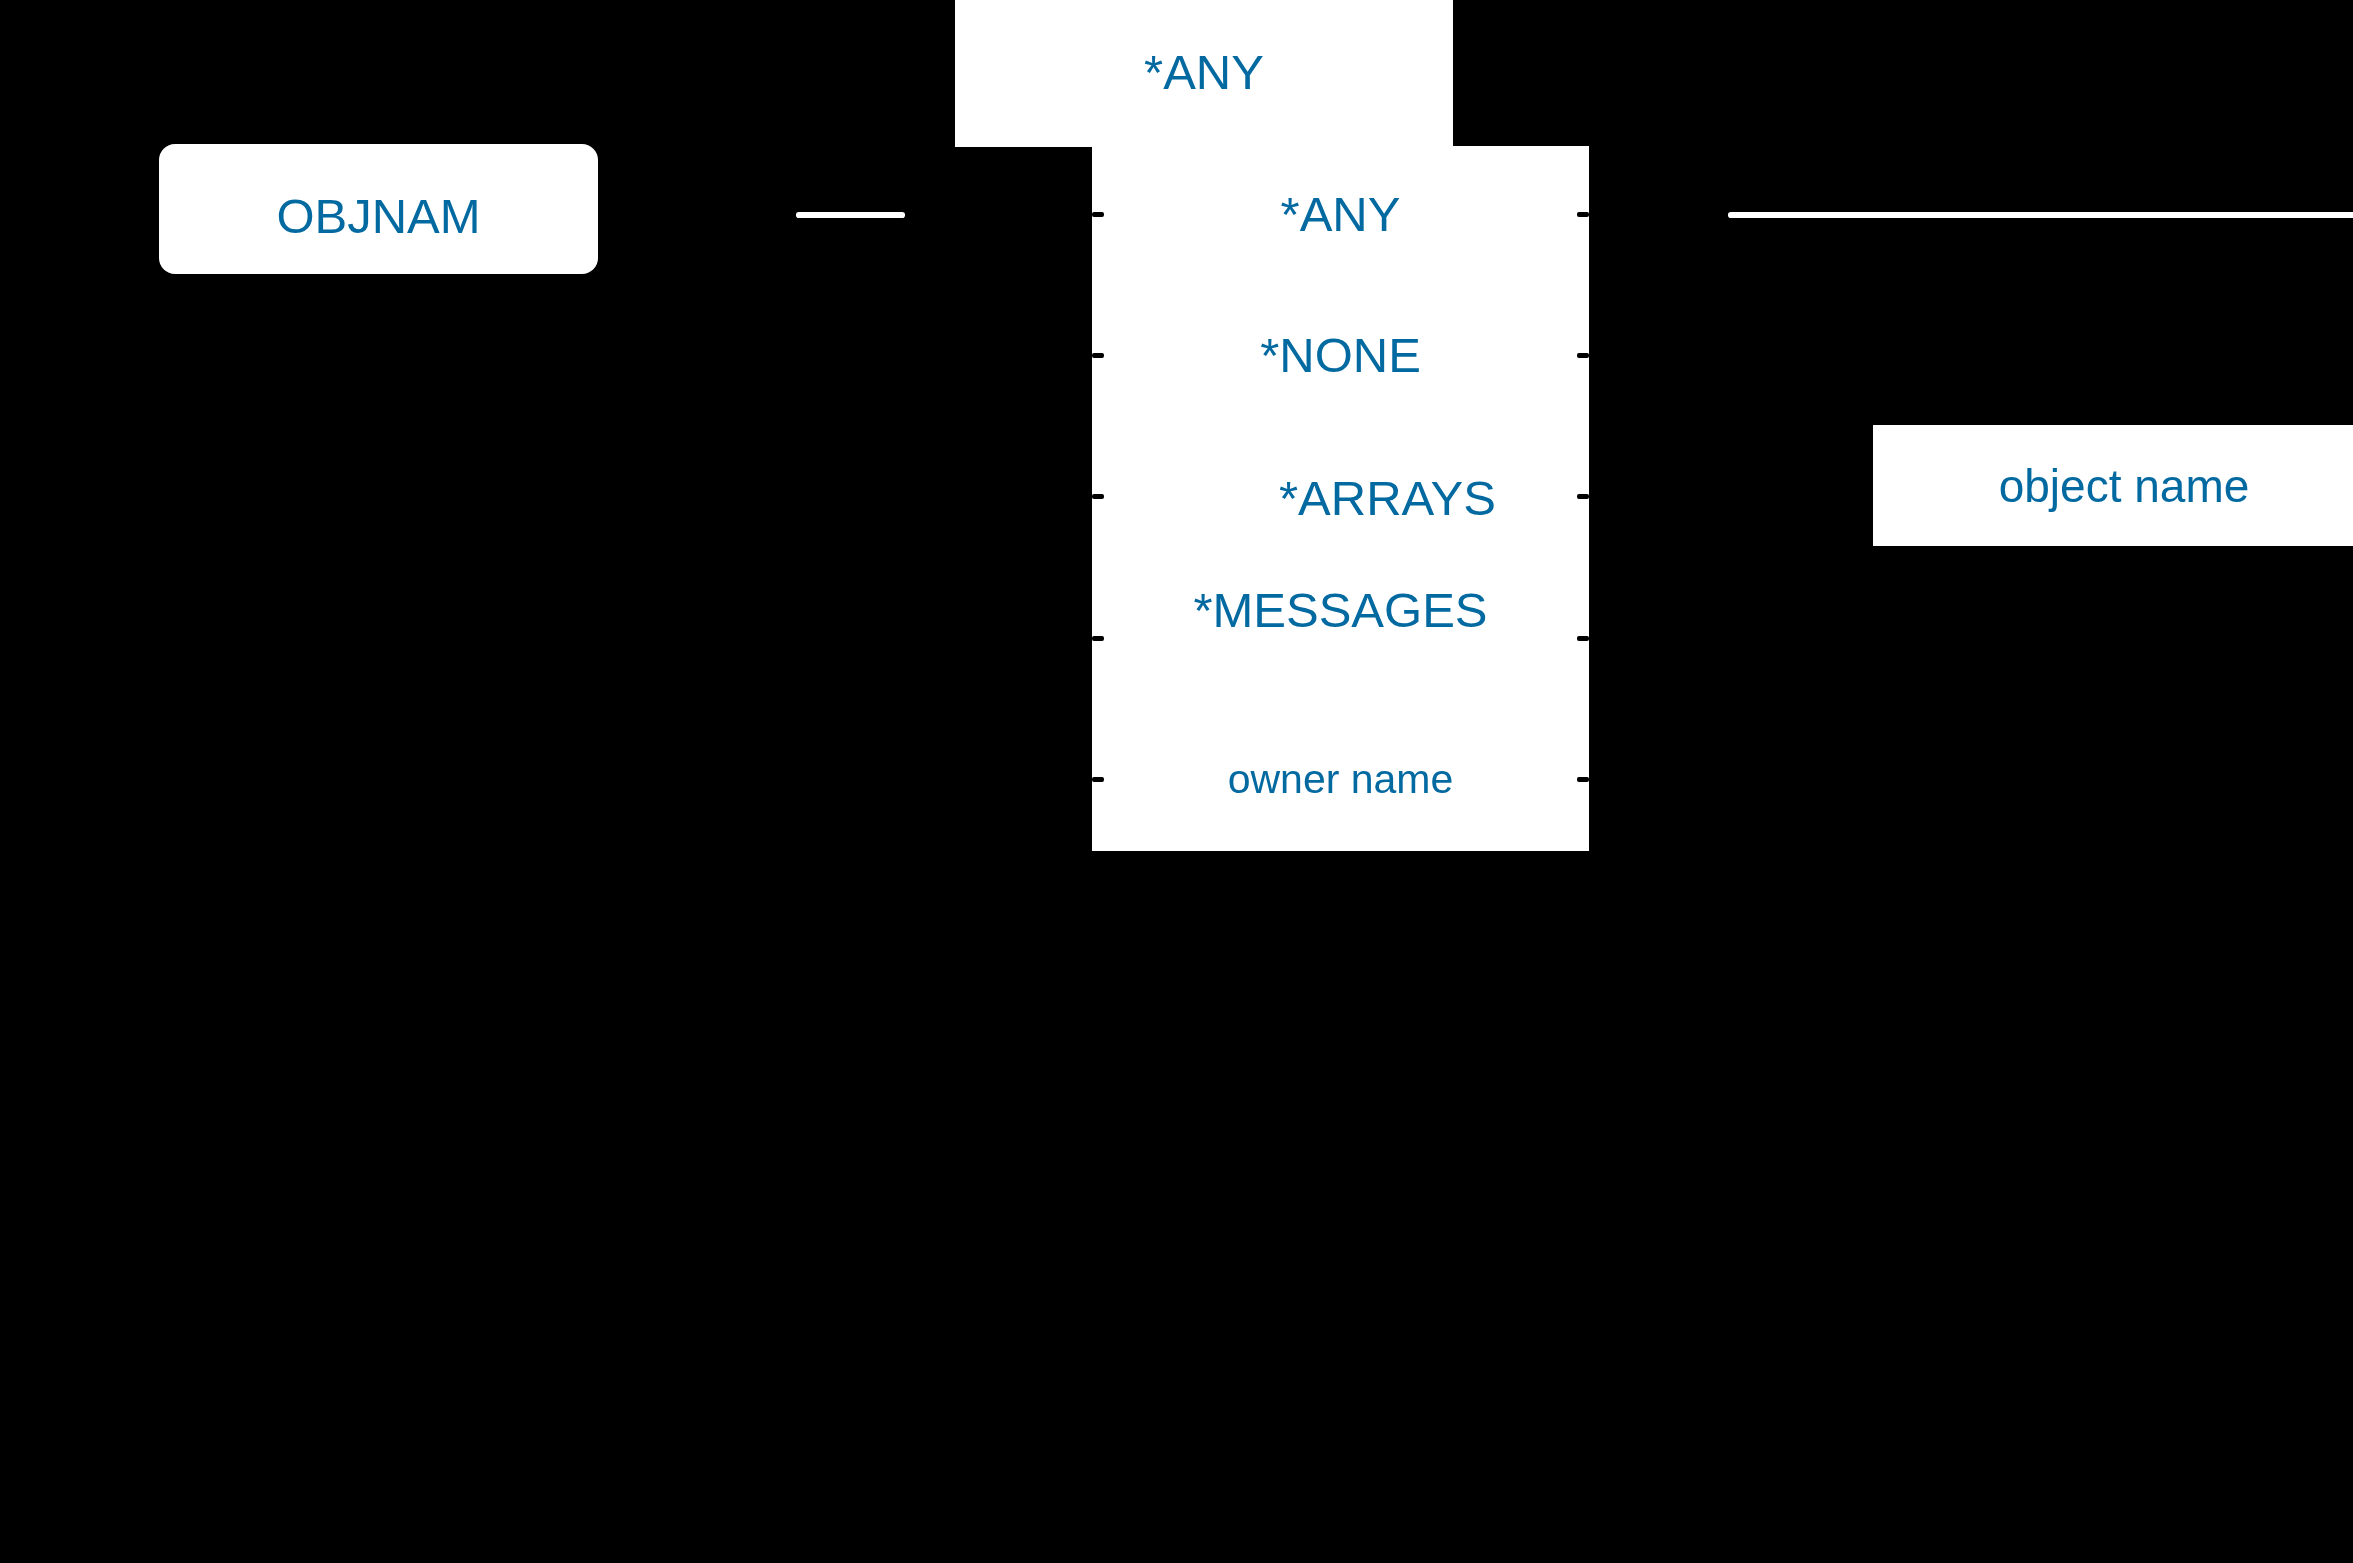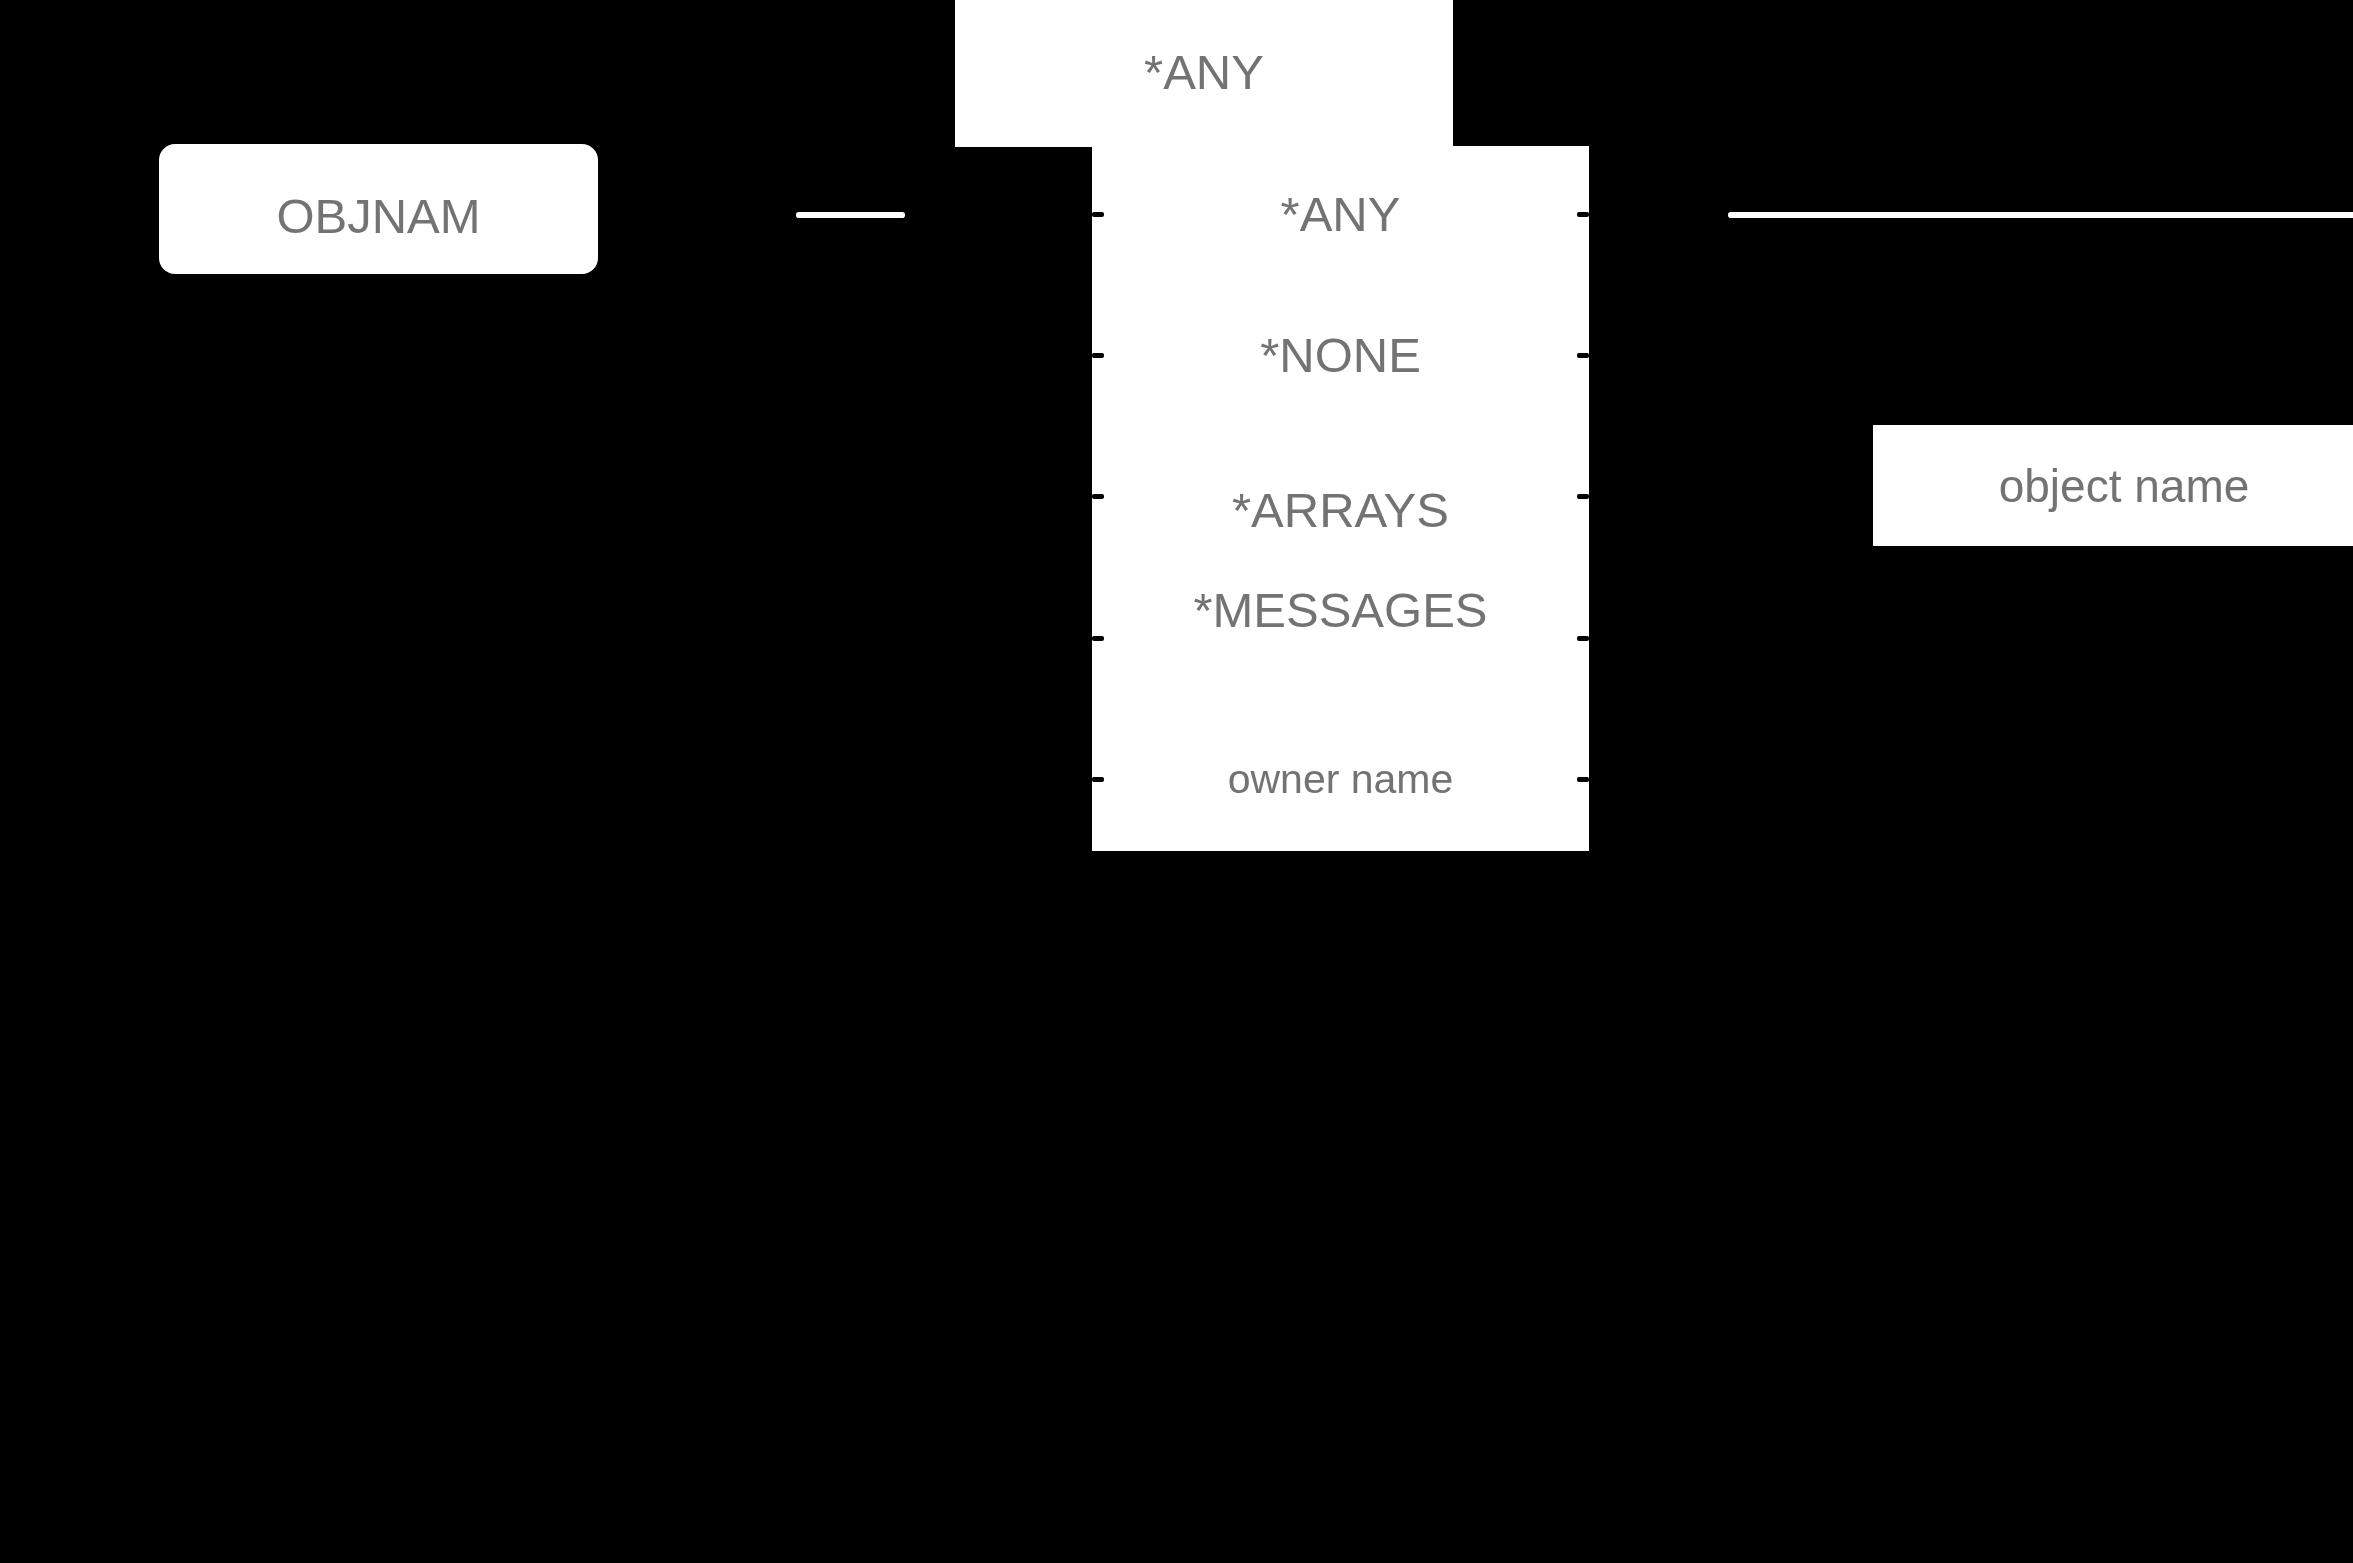--- a/index.html
+++ b/index.html
@@ -18,21 +18,21 @@
   .panel {
     position: absolute;
     background: #ffffff;
     box-sizing: border-box;
   }
   .term {
     position: absolute;
     left: 0;
     width: 100%;
     text-align: center;
-    color: #737373;
+    color: #0369a1;
     font-family: "Liberation Sans", sans-serif;
     font-size: 45px;
     line-height: 1;
     white-space: nowrap;
     transform: translateY(-50%);
   }
   .term.kw {
     font-weight: 400;
     letter-spacing: 0px;
   }
@@ -123,21 +123,21 @@
   </div>
 
   <div class="panel" id="ownerstack-box">
 
   <div class="term kw" style="top: 68px; font-size: 49px;">*ANY</div>
       <div class="tick" style="left: 0px; top: 66px;"></div>
       <div class="tick" style="right: 0px; top: 66px;"></div>
       <div class="term kw" style="top: 209px; font-size: 49px;">*NONE</div>
       <div class="tick" style="left: 0px; top: 207px;"></div>
       <div class="tick" style="right: 0px; top: 207px;"></div>
-      <div class="term kw" style="top: 364px; font-size: 49px;">*ARRAYS</div>
+      <div class="term kw" style="top: 352px; font-size: 49px; margin-left: 47px;">*ARRAYS</div>
       <div class="tick" style="left: 0px; top: 348px;"></div>
       <div class="tick" style="right: 0px; top: 348px;"></div>
       <div class="term kw" style="top: 464px; font-size: 49px;">*MESSAGES</div>
       <div class="tick" style="left: 0px; top: 490px;"></div>
       <div class="tick" style="right: 0px; top: 490px;"></div>
       <div class="term lit" style="top: 633px; font-size: 41px;">owner name</div>
       <div class="tick" style="left: 0px; top: 631px;"></div>
       <div class="tick" style="right: 0px; top: 631px;"></div>
     </div>
 

